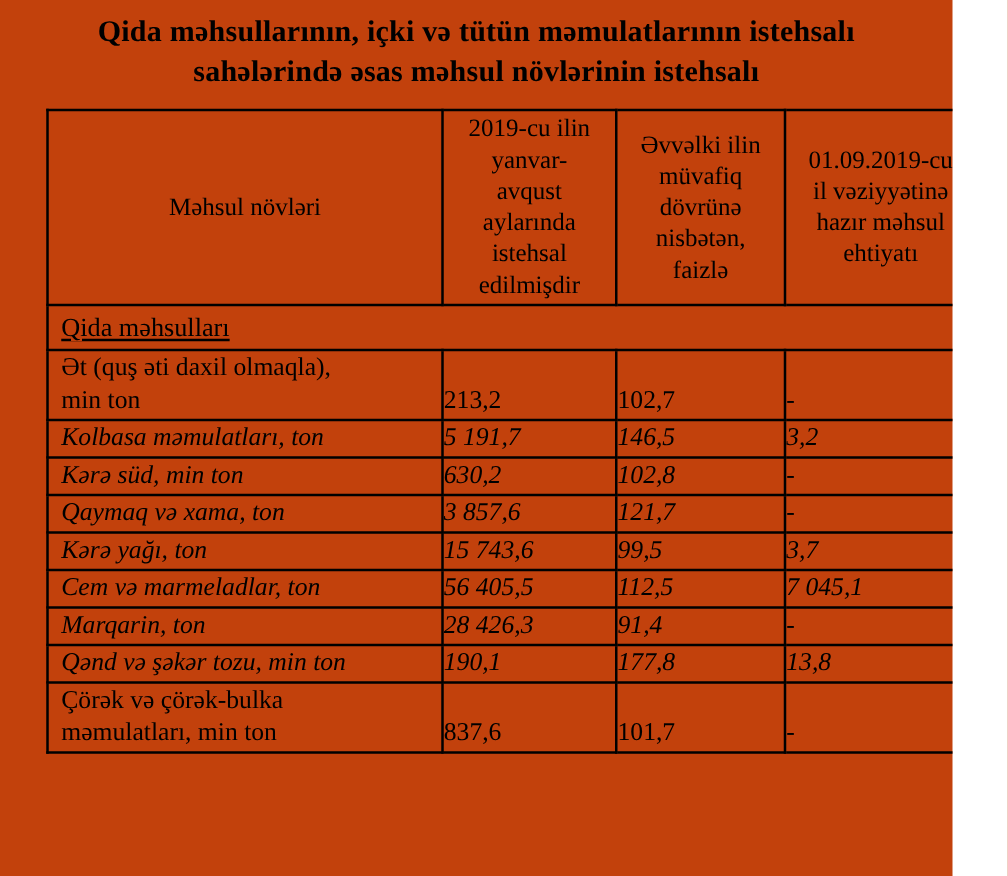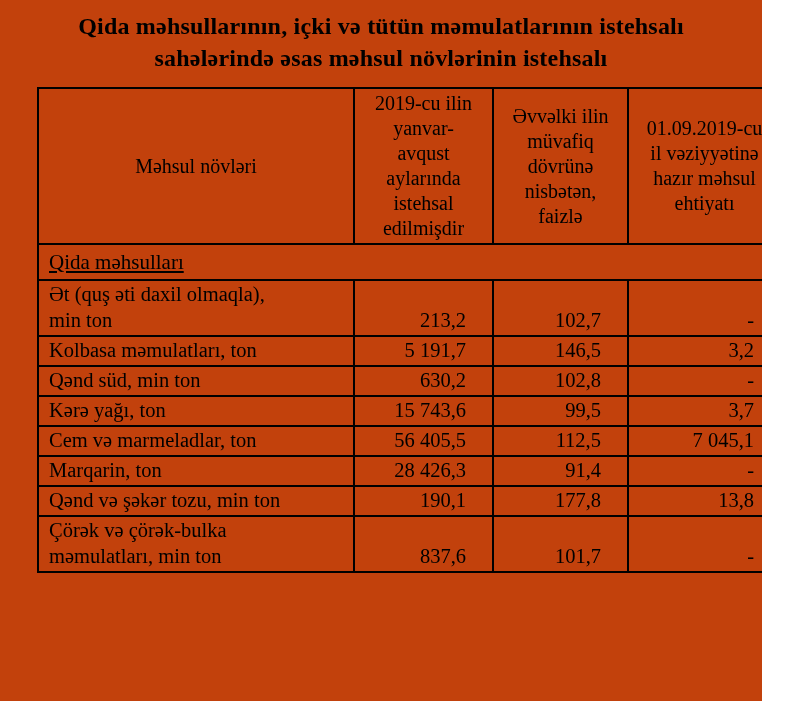--- a/index.html
+++ b/index.html
@@ -65,25 +65,24 @@
     line-height: 26px;
     text-align: left;
     vertical-align: top;
     white-space: pre-line;
     padding: 0 4px 1px 10px;
     margin-left: 36px;
   }
   td.num {
     font-size: 20.5px;
     line-height: 26px;
-    text-align: right;
     vertical-align: bottom;
     padding: 0 26px 2px 0;
   }
-  tr.single td { height: 26px; }
+  tr.single td { height: 26px; font-style: italic; }
   tr.double td { height: 52px; }
 </style>
 </head>
 <body>
 
 <div class="page">
 
   <div class="title">Qida məhsullarının, içki və tütün məmulatlarının istehsalı
 sahələrində əsas məhsul növlərinin istehsalı</div>
 
@@ -126,23 +125,29 @@
           <td class="num">102,7</td>
           <td class="num">-</td>
         </tr>
         <tr class="single">
           <td class="name">Kolbasa məmulatları, ton</td>
           <td class="num">5 191,7</td>
           <td class="num">146,5</td>
           <td class="num">3,2</td>
         </tr>
         <tr class="single">
-          <td class="name">Qənd süd, min ton</td>
+          <td class="name">Kərə süd, min ton</td>
           <td class="num">630,2</td>
           <td class="num">102,8</td>
+          <td class="num">-</td>
+        </tr>
+        <tr class="single">
+          <td class="name">Qaymaq və xama, ton</td>
+          <td class="num">3 857,6</td>
+          <td class="num">121,7</td>
           <td class="num">-</td>
         </tr>
         <tr class="single">
           <td class="name">Kərə yağı, ton</td>
           <td class="num">15 743,6</td>
           <td class="num">99,5</td>
           <td class="num">3,7</td>
         </tr>
         <tr class="single">
           <td class="name">Cem və marmeladlar, ton</td>

